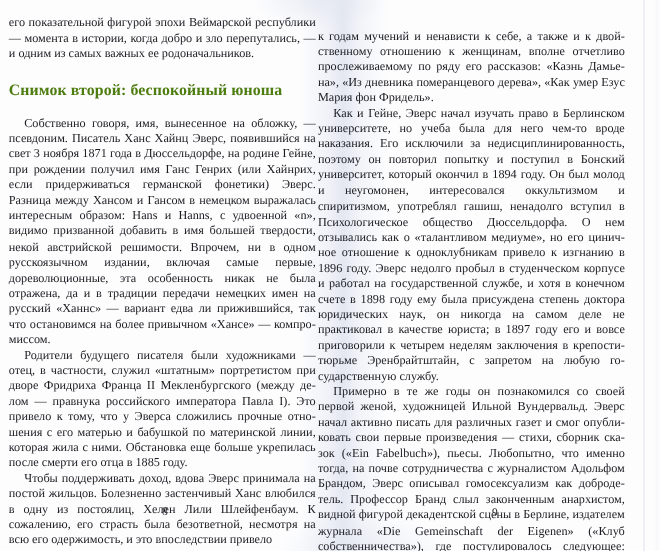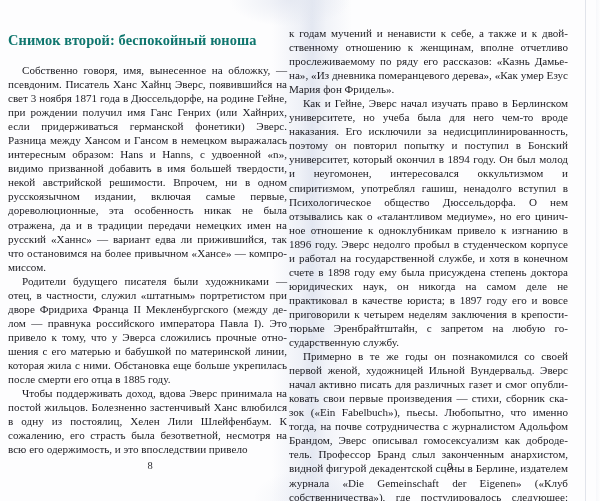--- a/index.html
+++ b/index.html
@@ -102,21 +102,21 @@
     text-indent: 14px;
     hyphens: manual;
   }
   .para.flush { text-indent: 0; }
 
   .chapter-heading {
     margin: 0;
     font-size: 14.4px;
     line-height: 17px;
     font-weight: bold;
-    color: #0f766e;
+    color: #4d7c0f;
     text-align: left;
     text-indent: 0;
     letter-spacing: 0.1px;
   }
   .spacer-before-heading { height: 18px; }
   .spacer-after-heading  { height: 14px; }
 
   .it { }
 
   .folio {
@@ -138,20 +138,21 @@
   <div class="paper-left"></div>
   <div class="paper-right"></div>
   <div class="gutter"></div>
   <div class="corner-smudge"></div>
   <div class="bottom-smudge"></div>
   <div class="edge-right"></div>
   <div class="edge-far-right"></div>
 
   <div class="column left">
 
+    <p class="para flush">его показательной фигурой эпохи Веймарской респу­блики — момента в истории, когда добро и зло перепута­лись, — и одним из самых важных ее родоначальников.</p>
 
     <div class="spacer-before-heading"></div>
 
     <h2 class="chapter-heading">Снимок второй: беспокойный юноша</h2>
 
     <div class="spacer-after-heading"></div>
 
     <p class="para"><span>Собственно говоря, имя, вынесенное на обложку, — псевдоним. Писатель Ханс Хайнц Эверс, появившийся на свет 3 ноября 1871 года в Дюссельдорфе, на родине Гейне, при рождении получил имя Ганс Генрих (или Хайнрих, если придерживаться германской фонетики) Эверс. Разница между Хансом и Гансом в немецком выражалась интересным образом: </span><span class="it">Hans</span><span> и </span><span class="it">Hanns</span><span>, с удвоен­ной «n», видимо призванной добавить в имя большей твердости, некой австрийской решимости. Впрочем, ни в одном русскоязычном издании, включая самые пер­вые, дореволюционные, эта особенность никак не была отражена, да и в традиции передачи немецких имен на русский «Ханнс» — вариант едва ли прижившийся, так что остановимся на более привычном «Хансе» — компро­миссом.</span></p>
 
     <p class="para">Родители будущего писателя были художниками — отец, в частности, служил «штатным» портретистом при дворе Фридриха Франца II Мекленбургского (между де­лом — правнука российского императора Павла I). Это привело к тому, что у Эверса сложились прочные отно­шения с его матерью и бабушкой по материнской линии, которая жила с ними. Обстановка еще больше укрепи­лась после смерти его отца в 1885 году.</p>

